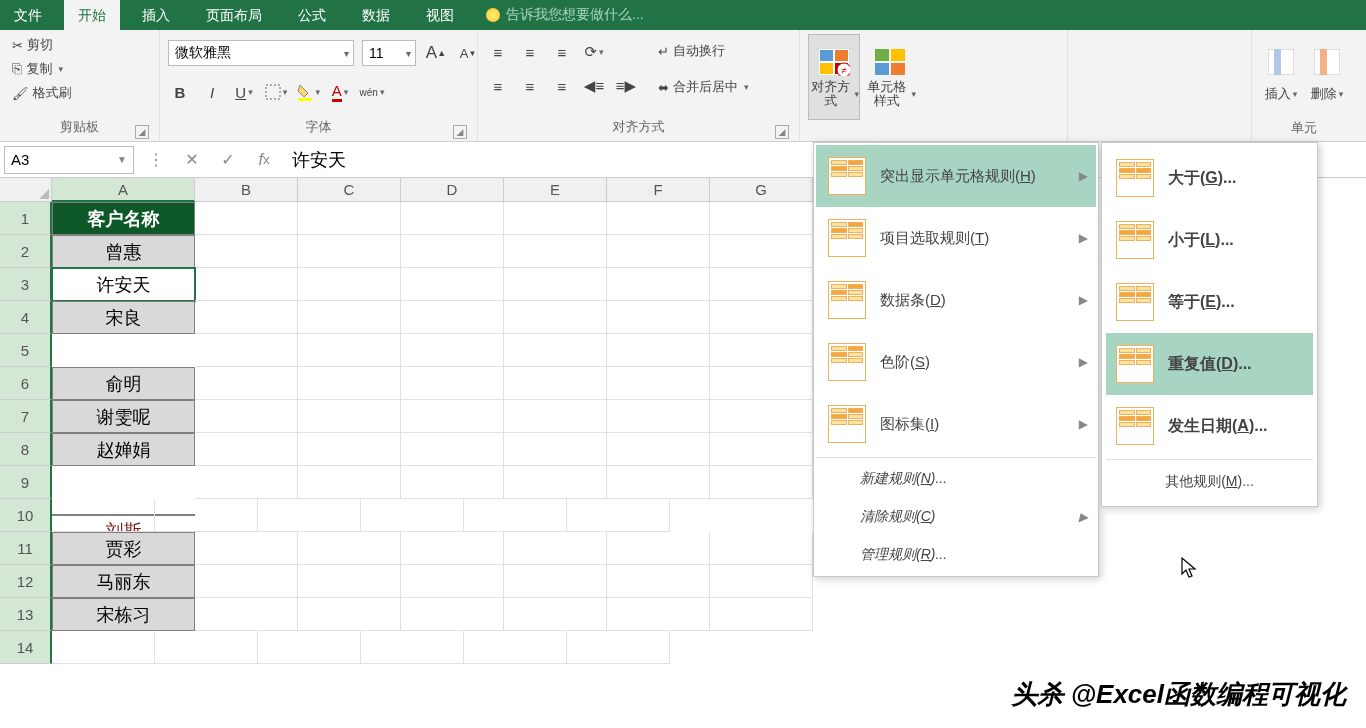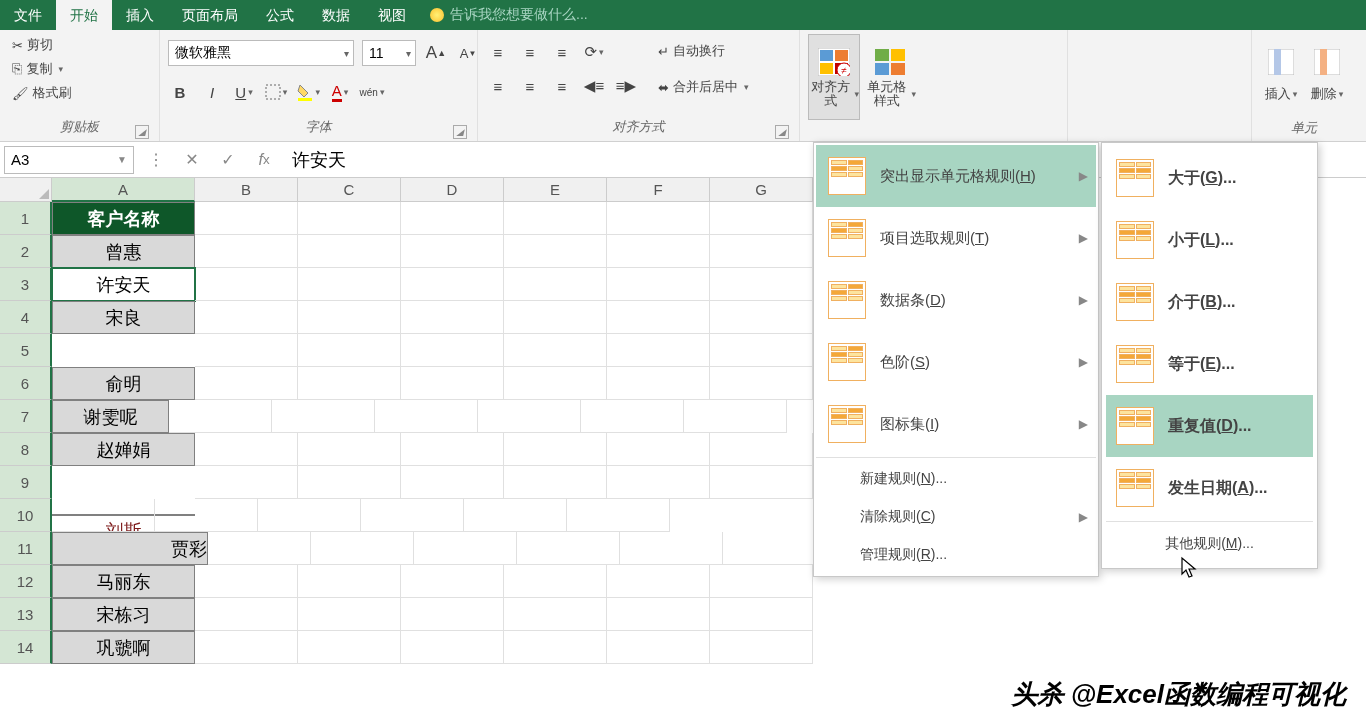--- a/index.html
+++ b/index.html
@@ -1,25 +1,25 @@
 <!DOCTYPE html>
 <html><head>
 <meta charset="utf-8">
 <style>
 * { margin:0; padding:0; box-sizing:border-box; font-family:"Microsoft YaHei","微软雅黑",sans-serif; }
 body { background:#fff; width:1366px; height:728px; overflow:hidden; position:relative; }
-.ribbon-tabs { background:#217346; height:30px; display:flex; align-items:center; }
+.ribbon-tabs { background:#217346; height:30px; display:flex; align-items:center;gap:8px; }
 .tab { color:#fff; padding:0 14px; height:30px; line-height:30px; font-size:14px; cursor:pointer; }
 .tab.active { background:#f3f3f3; color:#217346; }
 .tell-me { color:#a8d5c2; display:flex; align-items:center; gap:6px; margin-left:10px; font-size:14px; }
 .bulb { width:14px; height:14px; border-radius:50%; background:radial-gradient(circle,#fff176,#fbc02d); display:inline-block; }
 .ribbon { background:#f3f3f3; height:112px; display:flex; border-bottom:1px solid #d0d0d0; }
 .group { border-right:1px solid #e0e0e0; display:flex; flex-direction:column; position:relative; padding:4px 8px 0; }
 .group-body { flex:1; display:flex; align-items:flex-start; gap:4px; }
-.group-label { text-align:center; font-size:13px; color:#666; height:22px; line-height:16px; position:relative;font-style:italic; }
+.group-label { text-align:center; font-size:13px; color:#666; height:22px; line-height:16px; position:relative; }
 .dialog-launcher { position:absolute; right:2px; bottom:2px; width:14px; height:14px; border:1px solid #aaa; font-size:9px; color:#888; text-align:center; line-height:12px; }
 .big-btn { display:flex; flex-direction:column; align-items:center; justify-content:center; width:52px; height:86px; font-size:13px; color:#444; gap:2px; }
 .big-btn .lbl { text-align:center; line-height:14px; min-height:28px; display:flex; align-items:center; }
 .icon-box { width:32px; height:32px; display:flex; align-items:center; justify-content:center; }
 .row-btns { display:flex; flex-direction:column; gap:2px; justify-content:center; }
 .small-btn { display:flex; align-items:center; gap:4px; font-size:13px; color:#444; height:22px; padding:0 4px; }
 .font-row { display:flex; gap:8px; align-items:center; margin-bottom:6px; }
 .font-select { height:26px; border:1px solid #bbb; background:#fff; font-size:14px; display:flex; align-items:center; padding:0 18px 0 6px; position:relative; }
 .font-select::after { content:"▾"; position:absolute; right:4px; color:#666; font-size:10px; }
 .style-row { display:flex; gap:8px; align-items:center; }
@@ -40,21 +40,21 @@
 .row-h { width:52px; border-right:1px solid #ccc; border-bottom:1px solid #ccc; background:#f0f0f0; text-align:center; font-size:15px; color:#555; line-height:33px; }
 .row-h.sel { background:#d4e6d4; border-right:2px solid #217346; }
 .cell { border-right:1px solid #e0e0e0; border-bottom:1px solid #e0e0e0; text-align:center; font-size:18px; line-height:33px; }
 .cell.data { border:1px solid #808080; background:#d9d9d9; }
 .cell.header { background:#0e5729; color:#fff; font-weight:bold; border:1px solid #808080; }
 .cell.dup { background:#e8b4b8; color:#7f1d1d;margin-top:48px; }
 .cell.active { background:#fff !important; outline:2px solid #217346; outline-offset:-1px; }
 .menu1 { position:absolute; top:142px; left:813px; width:286px; background:#fff; border:1px solid #c8c8c8; box-shadow:2px 2px 8px rgba(0,0,0,0.2); z-index:10; padding:2px; }
 .menu1-item { display:flex; align-items:center; height:62px; padding:0 12px; gap:14px; font-size:15px; color:#444; position:relative; }
 .menu1-item.hl { background:#a8d5c2; }
-.menu1-item.text { height:38px; padding-left:44px; font-size:14px; }
+.menu1-item.text { height:38px; padding-left:44px; font-size:14px;font-style:italic; }
 .menu1-item .arrow { position:absolute; right:8px; color:#888; font-size:12px; }
 .menu1 .sep { border-top:1px solid #e0e0e0; margin:2px 0; }
 .menu2 { position:absolute; top:142px; left:1101px; width:217px; background:#fff; border:1px solid #c8c8c8; box-shadow:2px 2px 8px rgba(0,0,0,0.2); z-index:11; padding:4px; }
 .menu2-item { display:flex; align-items:center; height:62px; padding:0 10px; gap:14px; font-size:16px; font-weight:bold; color:#444; }
 .menu2-item.hl { background:#a8d5c2; }
 .menu2-item.text { height:40px; justify-content:center; font-weight:normal; font-size:14px; }
 .mini-icon { width:38px; height:38px; border:1px solid #f0b060; background:#fff; display:flex; flex-direction:column; padding:2px; gap:1px; }
 .mini-icon .r { height:5px; display:flex; gap:1px; }
 .mini-icon .c { flex:1; background:#fde49e; border:0.5px solid #f0b060; }
 .mini-icon .c.h { background:#f4a838; }
@@ -358,21 +358,21 @@
         <div class="row">
           <div class="cell data" style="width: 143px;">俞明</div>
           <div class="cell" style="width: 103px;"></div>
           <div class="cell" style="width: 103px;"></div>
           <div class="cell" style="width: 103px;"></div>
           <div class="cell" style="width: 103px;"></div>
           <div class="cell" style="width: 103px;"></div>
           <div class="cell" style="width: 103px;"></div>
         </div>
         <div class="row">
-          <div class="cell data" style="width: 117px;">谢雯呢</div>
+          <div class="cell data" style="width: 143px;">谢雯呢</div>
           <div class="cell" style="width: 103px;"></div>
           <div class="cell" style="width: 103px;"></div>
           <div class="cell" style="width: 103px;"></div>
           <div class="cell" style="width: 103px;"></div>
           <div class="cell" style="width: 103px;"></div>
           <div class="cell" style="width: 103px;"></div>
         </div>
         <div class="row">
           <div class="cell data" style="width: 143px;">赵婵娟</div>
           <div class="cell" style="width: 103px;"></div>
@@ -393,21 +393,21 @@
         </div>
         <div class="row">
           <div class="cell" style="width: 103px;"></div>
           <div class="cell" style="width: 103px;"></div>
           <div class="cell" style="width: 103px;"></div>
           <div class="cell" style="width: 103px;"></div>
           <div class="cell" style="width: 103px;"></div>
           <div class="cell" style="width: 103px;"></div>
         </div>
         <div class="row">
-          <div class="cell data" style="width: 156px; text-align: right;">贾彩</div>
+          <div class="cell data" style="width: 143px;">贾彩</div>
           <div class="cell" style="width: 103px;"></div>
           <div class="cell" style="width: 103px;"></div>
           <div class="cell" style="width: 103px;"></div>
           <div class="cell" style="width: 103px;"></div>
           <div class="cell" style="width: 103px;"></div>
           <div class="cell" style="width: 103px;"></div>
         </div>
         <div class="row">
           <div class="cell data" style="width: 143px;">马丽东</div>
           <div class="cell" style="width: 103px;"></div>
@@ -420,21 +420,20 @@
         <div class="row">
           <div class="cell data" style="width: 143px;">宋栋习</div>
           <div class="cell" style="width: 103px;"></div>
           <div class="cell" style="width: 103px;"></div>
           <div class="cell" style="width: 103px;"></div>
           <div class="cell" style="width: 103px;"></div>
           <div class="cell" style="width: 103px;"></div>
           <div class="cell" style="width: 103px;"></div>
         </div>
         <div class="row">
-          <div class="cell data" style="width: 143px;">巩虢啊</div>
           <div class="cell" style="width: 103px;"></div>
           <div class="cell" style="width: 103px;"></div>
           <div class="cell" style="width: 103px;"></div>
           <div class="cell" style="width: 103px;"></div>
           <div class="cell" style="width: 103px;"></div>
           <div class="cell" style="width: 103px;"></div>
         </div>
       </div>
   </div>
 </div>
@@ -570,37 +569,20 @@
         <div class="r">
           <div class="c h"></div>
           <div class="c h"></div>
         </div>
         <div class="r">
           <div class="c"></div>
           <div class="c"></div>
         </div>
       </div>
       <span>小于(<u>L</u>)...</span>
-    </div>
-    <div class="menu2-item">
-      <div class="mini-icon">
-        <div class="r">
-          <div class="c"></div>
-          <div class="c"></div>
-        </div>
-        <div class="r">
-          <div class="c h"></div>
-          <div class="c h"></div>
-        </div>
-        <div class="r">
-          <div class="c"></div>
-          <div class="c"></div>
-        </div>
-      </div>
-      <span>介于(<u>B</u>)...</span>
     </div>
     <div class="menu2-item">
       <div class="mini-icon">
         <div class="r">
           <div class="c"></div>
           <div class="c"></div>
         </div>
         <div class="r">
           <div class="c h"></div>
           <div class="c h"></div>

